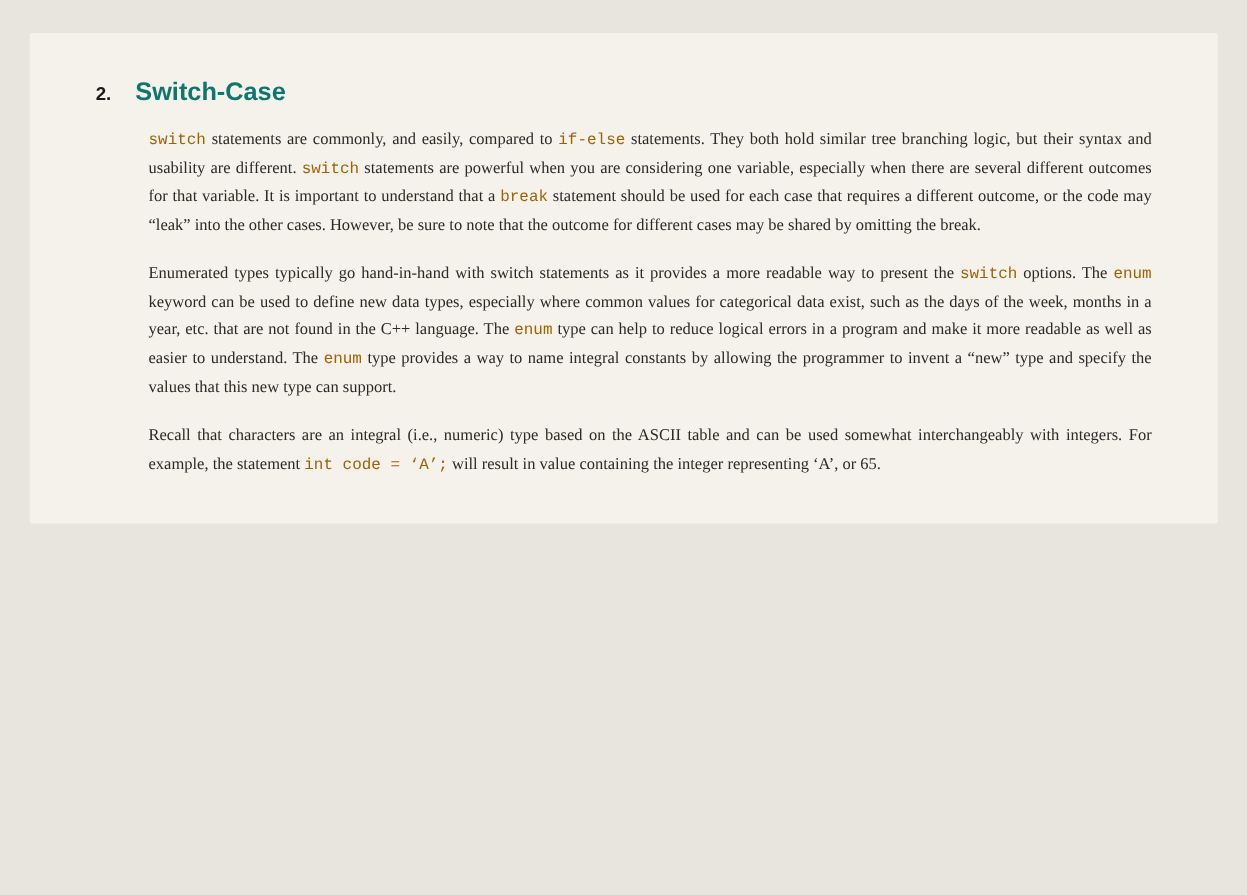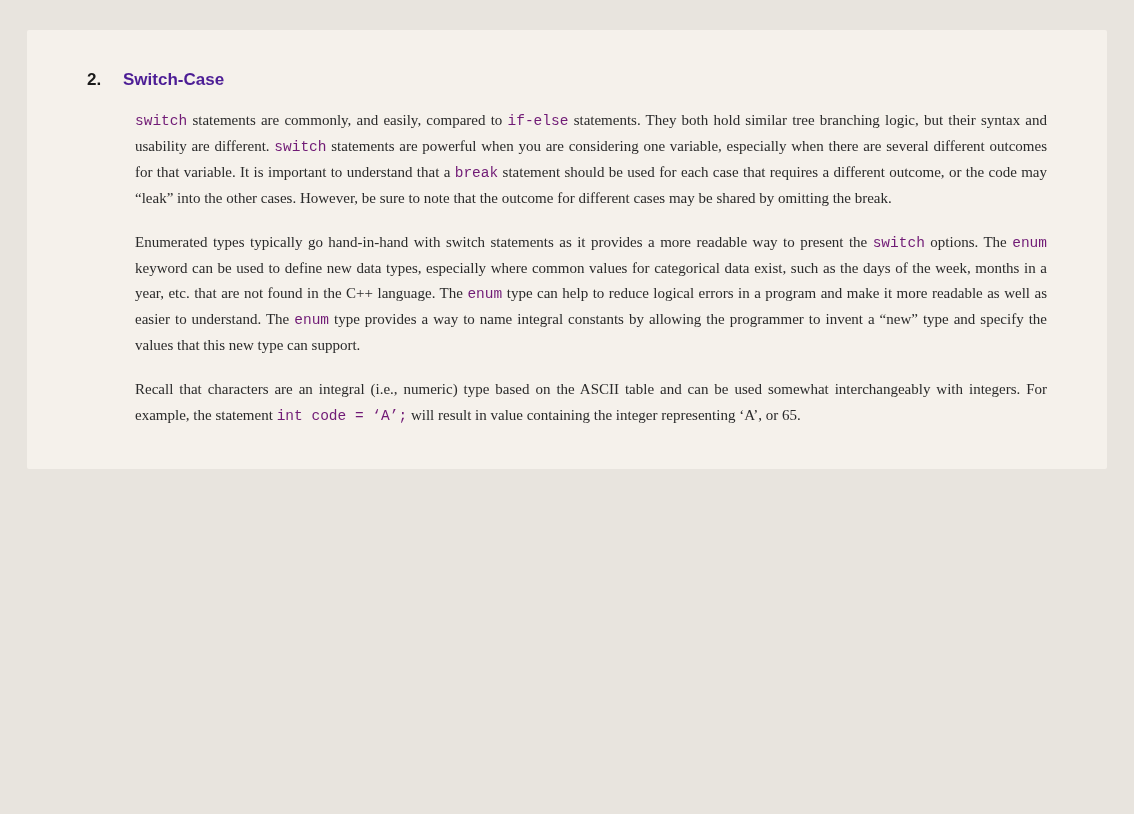--- a/index.html
+++ b/index.html
@@ -36,23 +36,23 @@
 
     .section-number {
       font-size: 17px;
       font-weight: bold;
       color: #1a1a1a;
       font-family: Arial, sans-serif;
       min-width: 24px;
     }
 
     .section-title {
-      font-size: 17px;
+      font-size: 23px;
       font-weight: bold;
-      color: #4c1d95;
+      color: #0f766e;
       font-family: Arial, sans-serif;
     }
 
     .section-body {
       padding-left: 48px;
     }
 
     .paragraph {
       font-size: 15px;
       line-height: 1.72;
@@ -62,21 +62,21 @@
       font-family: Georgia, 'Times New Roman', serif;
     }
 
     .paragraph:last-child {
       margin-bottom: 0;
     }
 
     code {
       font-family: 'Courier New', Courier, monospace;
       font-size: 14.5px;
-      color: #701a75;
+      color: #a16207;
       background: none;
       padding: 0;
     }
   </style>
 </head>
 <body>
 
 <div class="page-container">
   <div class="section-header">
     <span class="section-number">2.</span>

